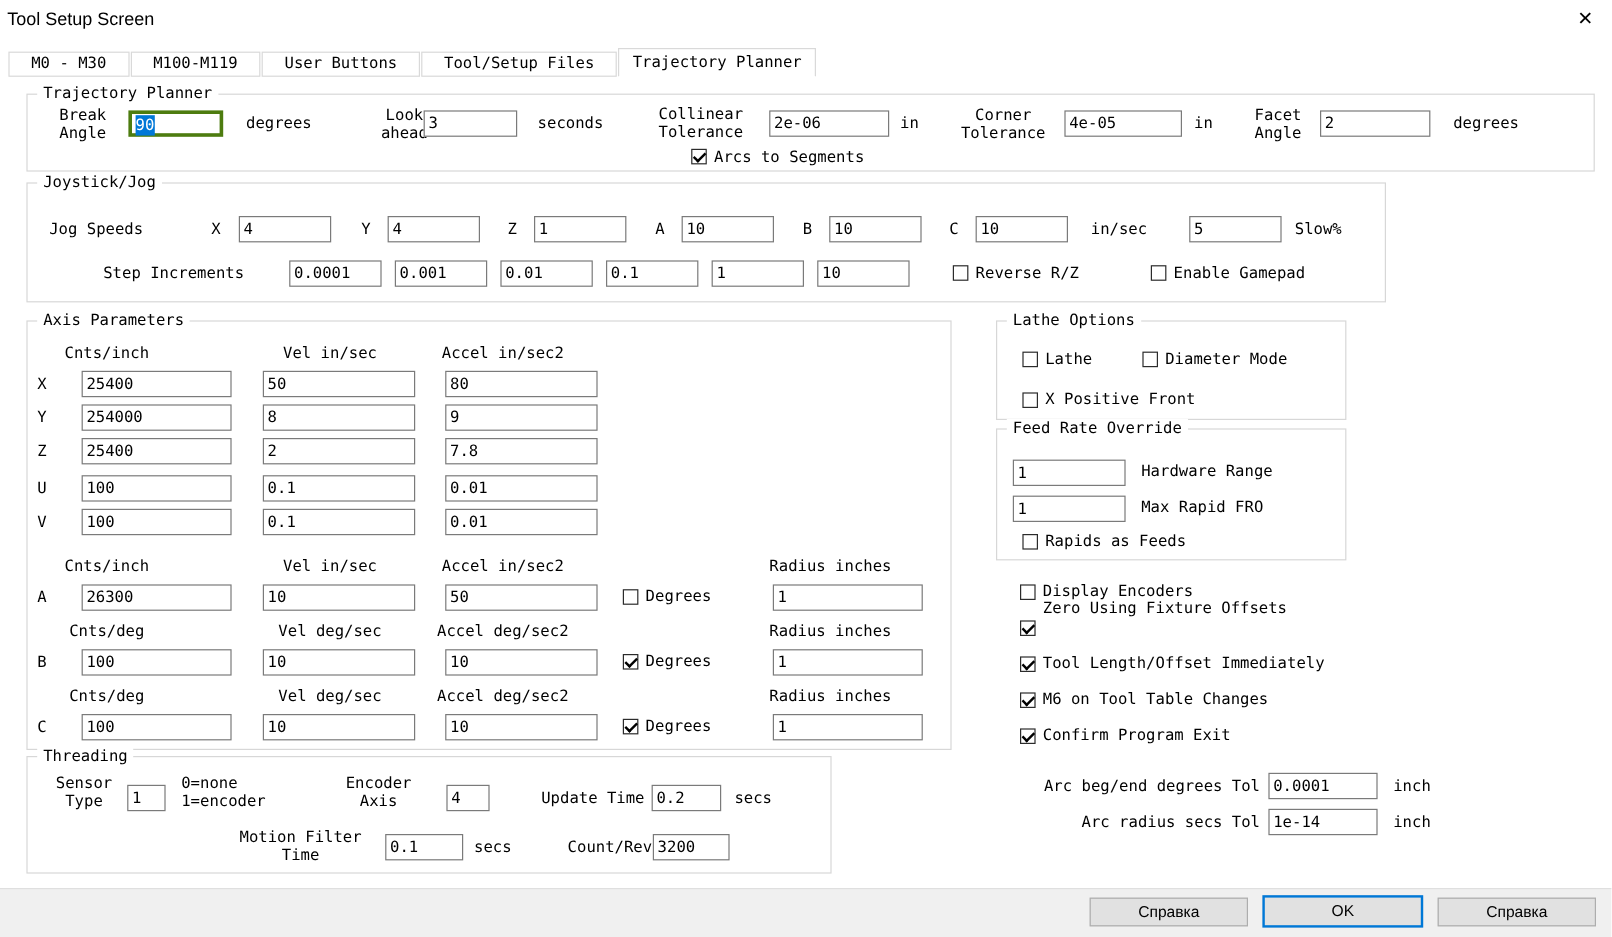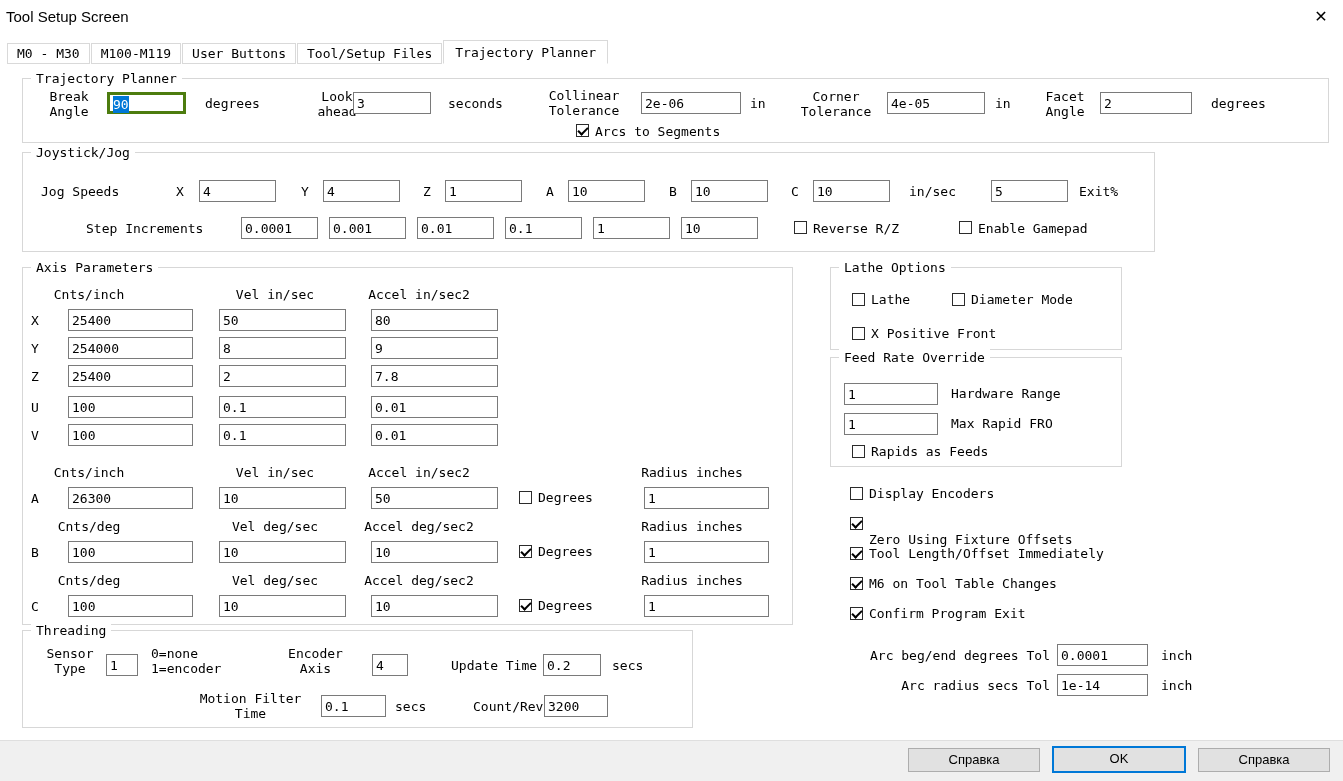--- a/index.html
+++ b/index.html
@@ -5,21 +5,21 @@
   * { margin:0; padding:0; box-sizing:border-box; }
   html,body { width:1343px; height:781px; }
   body { position:relative; background:#fff; overflow:hidden;
          font-family:"DejaVu Sans Mono","Liberation Mono",monospace; color:#000; }
 
   .title { position:absolute; left:6px; top:8px; font-family:"Liberation Sans",sans-serif; font-size:15px; }
   .close { position:absolute; left:1303px; top:3px; width:36px; height:28px; text-align:center; line-height:28px;
            font-family:"Liberation Sans",sans-serif; font-size:16px; cursor:pointer; }
 
   .tabs { position:absolute; left:7px; top:40px; height:24px; display:flex; align-items:flex-end; }
-  .tab { display:flex; align-items:center; height:21px; padding:0 9px; margin-right:1px;
+  .tab { display:flex; align-items:center; height:21px; padding:0 18px; margin-right:1px;
          border:1px solid #d9d9d9; background:#fff; font-size:13px; white-space:pre; cursor:default; }
   .tab.active { height:24px; padding:0 11px; border-bottom-color:#fff; position:relative; z-index:2; }
 
   .grp { position:absolute; border:1px solid #d7d7d7; background:#fff; }
   .legend { position:absolute; top:-9px; left:8px; background:#fff; padding:0 5px; font-size:13px; line-height:17px; white-space:pre; }
 
   .lbl { position:absolute; font-size:13px; line-height:15px; white-space:pre-line; }
   .ctr { text-align:center; }
   .rt  { text-align:right; }
 
@@ -94,21 +94,21 @@
   <span class="lbl" style="left:400px;top:31px">Z</span>
   <input class="tb" style="left: 422px; top: 27px; width: 77px;" value="1">
   <span class="lbl" style="left:523px;top:31px">A</span>
   <input class="tb" style="left: 545px; top: 27px; width: 77px;" value="10">
   <span class="lbl" style="left:646px;top:31px">B</span>
   <input class="tb" style="left: 668px; top: 27px; width: 77px;" value="10">
   <span class="lbl" style="left:768px;top:31px">C</span>
   <input class="tb" style="left: 790px; top: 27px; width: 77px;" value="10">
   <span class="lbl" style="left:886px;top:31px">in/sec</span>
   <input class="tb" style="left: 968px; top: 27px; width: 77px;" value="5">
-  <span class="lbl" style="left:1056px;top:31px">Exit%</span>
+  <span class="lbl" style="left:1056px;top:31px">Slow%</span>
 
   <span class="lbl" style="left:63px;top:68px">Step Increments</span>
   <input class="tb" style="left: 218px; top: 64px; width: 77px;" value="0.0001">
   <input class="tb" style="left: 306px; top: 64px; width: 77px;" value="0.001">
   <input class="tb" style="left: 394px; top: 64px; width: 77px;" value="0.01">
   <input class="tb" style="left: 482px; top: 64px; width: 77px;" value="0.1">
   <input class="tb" style="left: 570px; top: 64px; width: 77px;" value="1">
   <input class="tb" style="left: 658px; top: 64px; width: 77px;" value="10">
 
   <span class="cb" style="left:771px;top:68px"></span>
@@ -202,21 +202,21 @@
   <span class="lbl" style="left:120px;top:28px">Hardware Range</span>
   <input class="tb" style="left: 13px; top: 55px; width: 94px;" value="1">
   <span class="lbl" style="left:120px;top:58px">Max Rapid FRO</span>
   <span class="cb" style="left:21px;top:87px"></span>
   <span class="lbl" style="left:40px;top:86px">Rapids as Feeds</span>
 </div>
 
 <span class="cb" style="left:850px;top:487px"></span>
 <span class="lbl" style="left:869px;top:486px">Display Encoders</span>
 <span class="cb checked" style="left:850px;top:517px"></span>
-<span class="lbl" style="left:869px;top:532px">Zero Using Fixture Offsets</span>
+<span class="lbl" style="left:869px;top:500px">Zero Using Fixture Offsets</span>
 <span class="cb checked" style="left:850px;top:547px"></span>
 <span class="lbl" style="left:869px;top:546px">Tool Length/Offset Immediately</span>
 <span class="cb checked" style="left:850px;top:577px"></span>
 <span class="lbl" style="left:869px;top:576px">M6 on Tool Table Changes</span>
 <span class="cb checked" style="left:850px;top:607px"></span>
 <span class="lbl" style="left:869px;top:606px">Confirm Program Exit</span>
 
 <div class="grp" style="left:22px;top:630px;width:671px;height:98px">
   <span class="legend">Threading</span>
   <span class="lbl ctr" style="left:12px;top:15px;width:70px">Sensor

